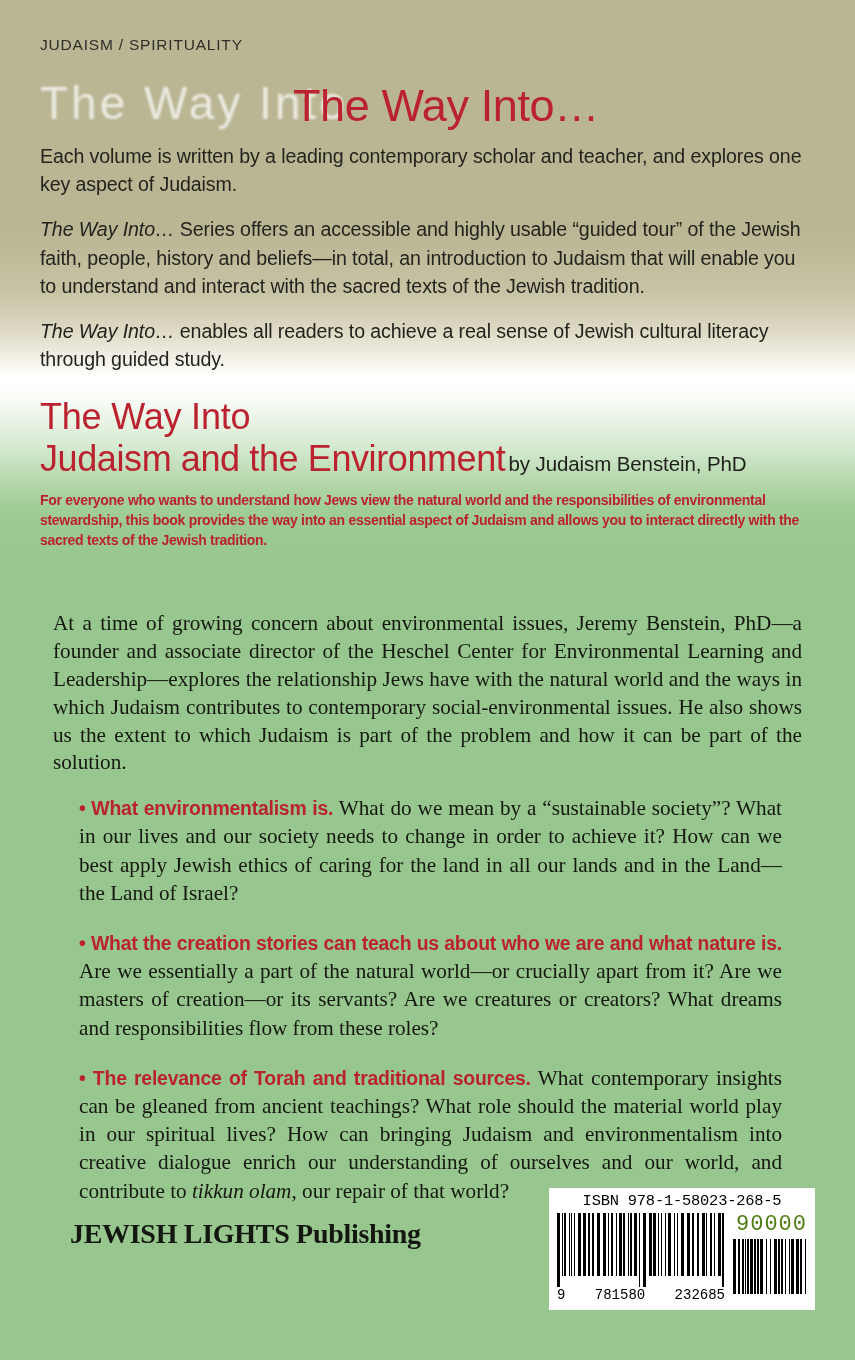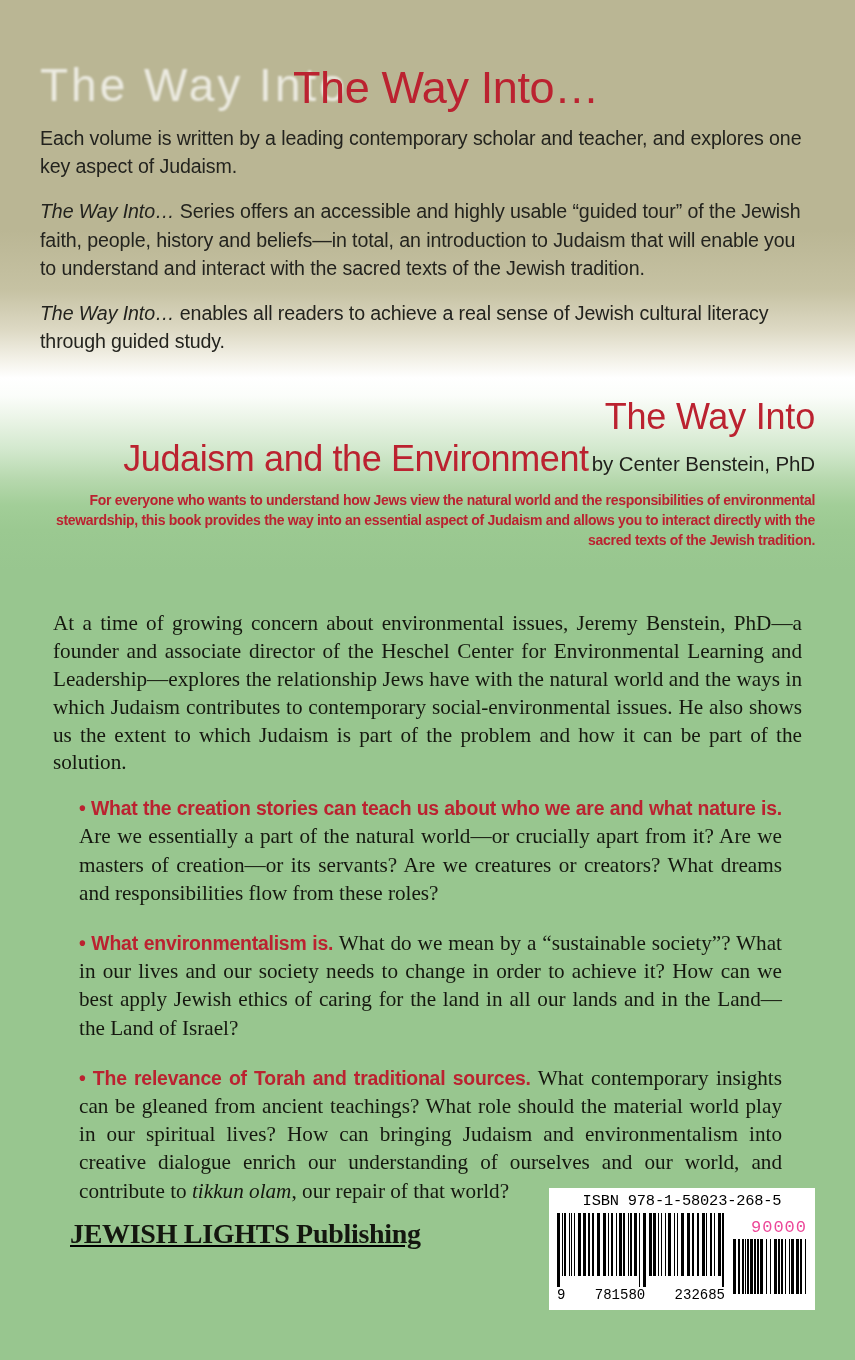--- a/index.html
+++ b/index.html
@@ -89,21 +89,20 @@
     letter-spacing: -0.1px;
   }
   .series-para.first { margin-top: 8px; }
   .series-para em { font-style: italic; }
 
   
   .main-block {
     position: absolute;
     left: 0; top: 398px; right: 0;
     padding: 0 40px;
-    text-align: right;
   }
 
   .book-title-1 {
     font-family: "Liberation Sans", sans-serif;
     font-size: 36px;
     font-weight: 400;
     color: #bb2230;
     letter-spacing: -0.2px;
     line-height: 1.08;
   }
@@ -172,21 +171,20 @@
     color: #bb2230;
     letter-spacing: -0.2px;
   }
   .bullet-item em { font-style: italic; }
 
   
   .publisher-block {
     position: absolute;
     left: 70px;
     top: 1218px;
-    text-decoration: underline;
   }
   .publisher-name {
     font-family: "Liberation Serif", serif;
     font-size: 28px;
     font-weight: bold;
     color: #14170f;
     letter-spacing: -0.3px;
     white-space: nowrap;
   }
   .publisher-url {
@@ -241,67 +239,68 @@
     font-family: "Liberation Mono", monospace;
     font-size: 14px;
     color: #000;
     display: flex;
     justify-content: space-between;
     line-height: 1.1;
     margin-top: 1px;
   }
   .bc-90000 {
     font-family: "Liberation Mono", monospace;
-    font-size: 17px;
-    color: #ec4899;
+    font-size: 22px;
+    color: #4d7c0f;
     text-align: right;
     line-height: 1;
     margin-bottom: 3px;
     letter-spacing: 1px;
   }
 </style>
 </head>
 <body>
 
 <div class="cover">
 
   <div class="series-panel">
 
+    <div class="category-line">JUDAISM / SPIRITUALITY</div>
 
     <div class="series-title-wrap">
       <div class="series-title-ghost">The Way Into</div>
       <div class="series-title-red">The Way Into…</div>
     </div>
 
     <p class="series-para"><span>Each volume is written by a leading contemporary scholar and teacher, and explores one key aspect of Judaism.</span></p>
 
     <p class="series-para first"><em>The Way Into…</em><span> Series offers an accessible and highly usable “guided tour” of the Jewish faith, people, history and beliefs—in total, an introduction to Judaism that will enable you to understand and interact with the sacred texts of the Jewish tradition.</span></p>
 
     <p class="series-para"><em>The Way Into…</em><span> enables all readers to achieve a real sense of Jewish cultural literacy through guided study.</span></p>
   </div>
 
   <div class="main-block">
     <div class="book-title-1">The Way Into</div>
 
     <div class="book-title-2-line">
-      <span class="book-title-2">Judaism and the Environment</span><span class="byline">by Center Benstein, PhD</span>
+      <span class="book-title-2">Judaism and the Environment</span><span class="byline">by Judaism Benstein, PhD</span>
     </div>
 
     <div class="blurb-bold">For everyone who wants to understand how Jews view the natural world and the responsibilities of environmental stewardship, this book provides the way into an essential aspect of Judaism and allows you to interact directly with the sacred texts of the Jewish tradition.</div>
   </div>
 
   <div class="body-block">
     <p class="body-para">At a time of growing concern about environmental issues, Jeremy Benstein, PhD—a founder and associate director of the Heschel Center for Environmental Learning and Leadership—explores the relationship Jews have with the natural world and the ways in which Judaism contributes to contemporary social-environmental issues. He also shows us the extent to which Judaism is part of the problem and how it can be part of the solution.</p>
 
 
     <div class="bullets">
 
+      <p class="bullet-item"><span class="bullet-lead">• What environmentalism is.</span><span> What do we mean by a “sustainable society”? What in our lives and our society needs to change in order to achieve it? How can we best apply Jewish ethics of caring for the land in all our lands and in the Land—the Land of Israel?</span></p>
+
       <p class="bullet-item"><span class="bullet-lead">• What the creation stories can teach us about who we are and what nature is.</span><span> Are we essentially a part of the natural world—or crucially apart from it? Are we masters of creation—or its servants? Are we creatures or creators? What dreams and responsibilities flow from these roles?</span></p>
-
-      <p class="bullet-item"><span class="bullet-lead">• What environmentalism is.</span><span> What do we mean by a “sustainable society”? What in our lives and our society needs to change in order to achieve it? How can we best apply Jewish ethics of caring for the land in all our lands and in the Land—the Land of Israel?</span></p>
 
       <p class="bullet-item"><span class="bullet-lead">• The relevance of Torah and traditional sources.</span><span> What contemporary insights can be gleaned from ancient teachings? What role should the material world play in our spiritual lives? How can bringing Judaism and environmentalism into creative dialogue enrich our understanding of ourselves and our world, and contribute to </span><em>tikkun olam</em><span>, our repair of that world?</span></p>
 
     </div>
   </div>
 
   <div class="publisher-block">
     <div class="publisher-name">JEWISH LIGHTS Publishing</div>
   </div>
 

